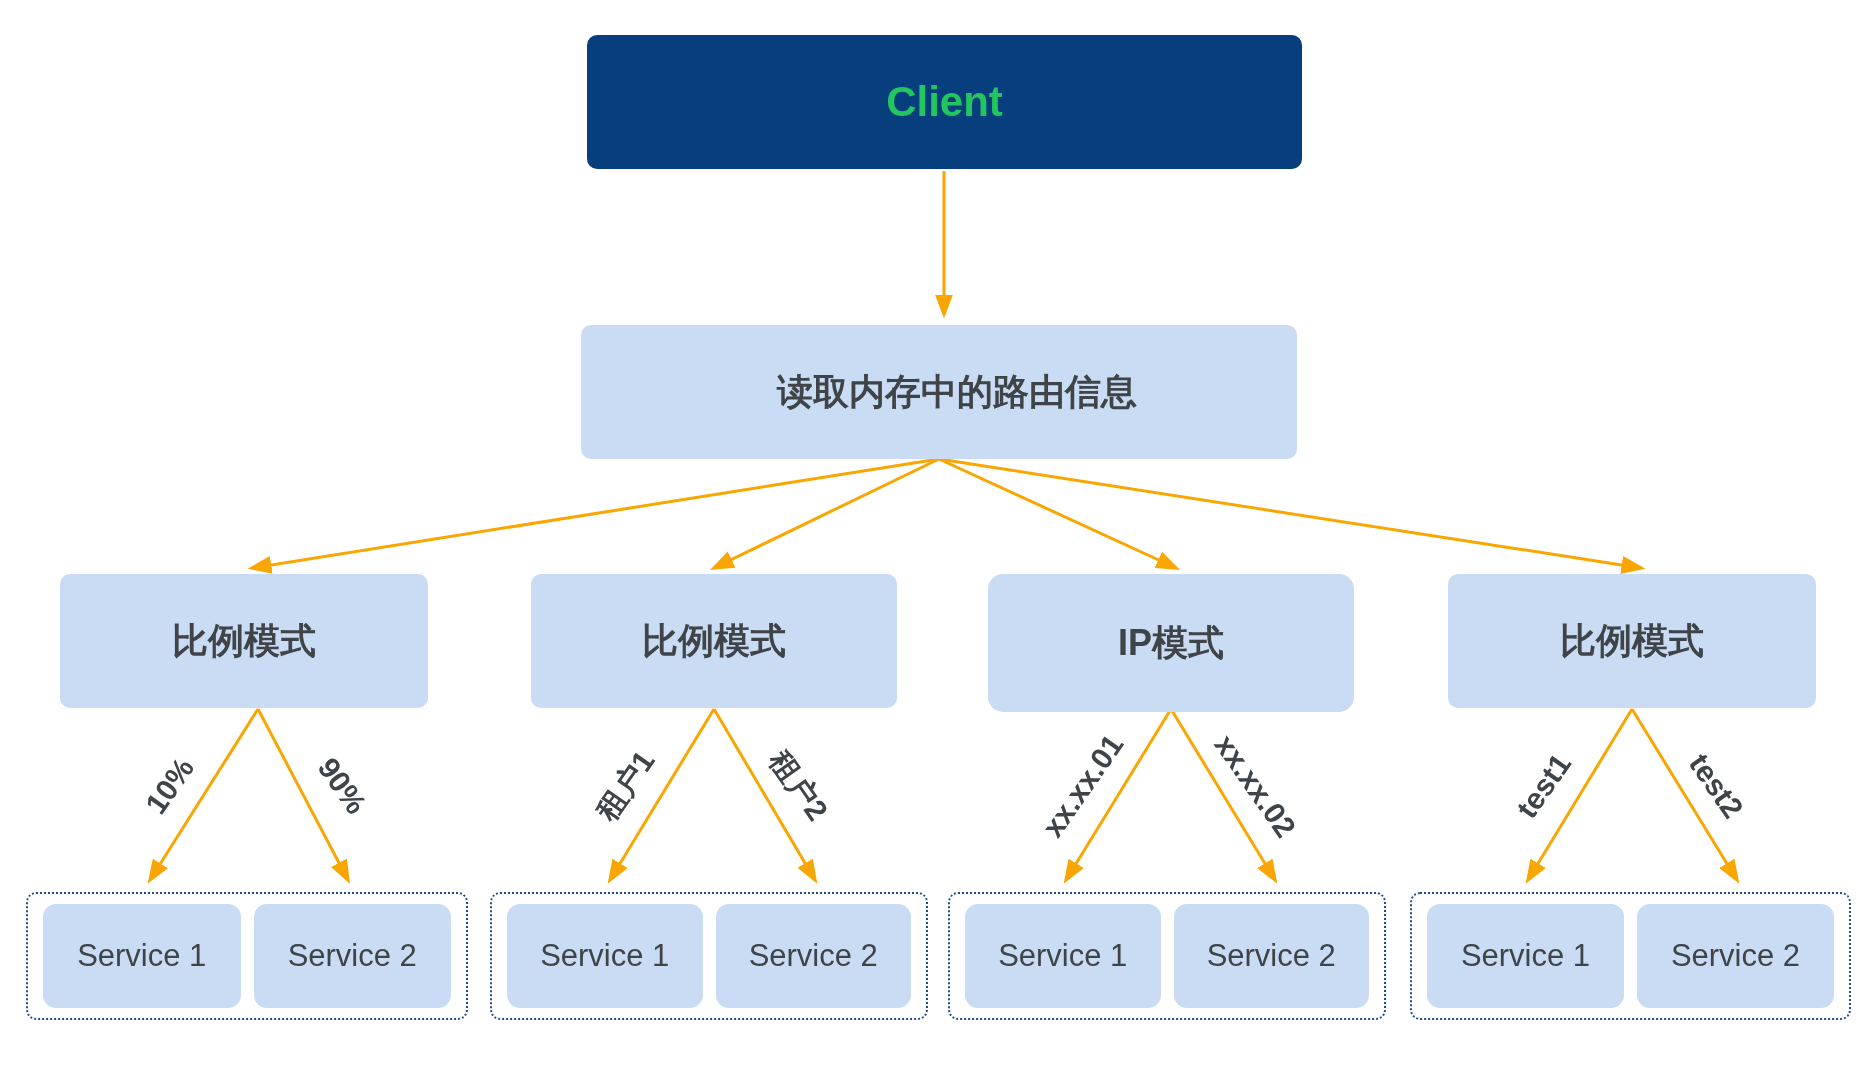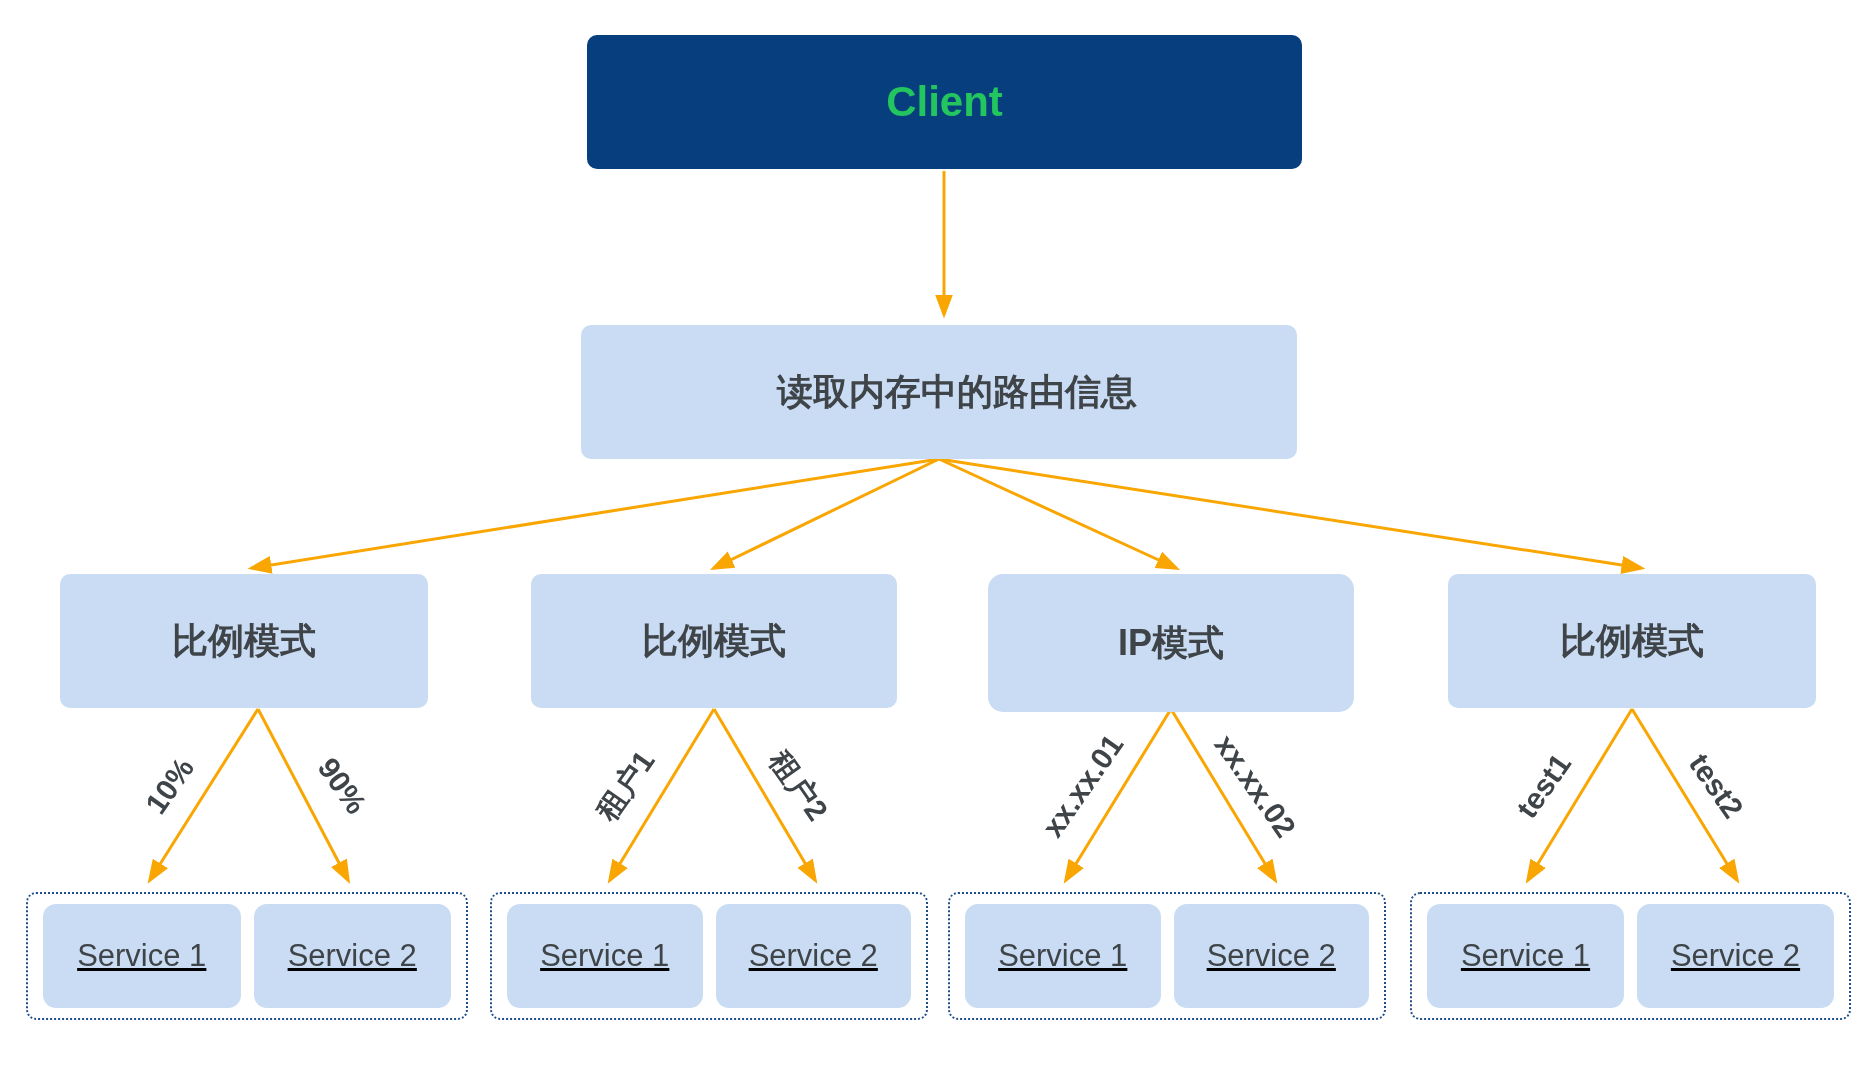--- a/index.html
+++ b/index.html
@@ -31,21 +31,20 @@
     font-size:36px;font-weight:600;
   }
   .group{
     position:absolute;
     box-sizing:border-box;
     border:2px dotted var(--dashnavy);
     border-radius:10px;
     display:flex;
     gap:13px;
     padding:10px 15px;
-    text-decoration:underline;
   }
   .service{
     flex:1;
     background:var(--boxblue);
     color:var(--textdark);
     border-radius:13px;
     display:flex;align-items:center;justify-content:center;
     font-size:31px;font-weight:500;
   }
   .edge-label{

